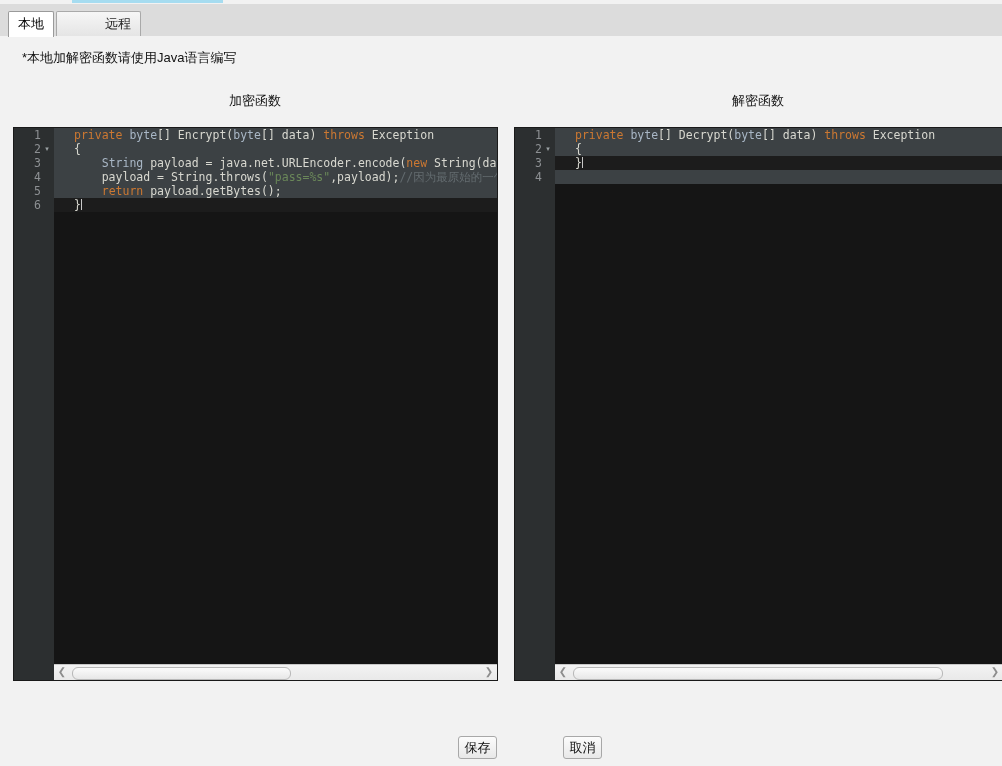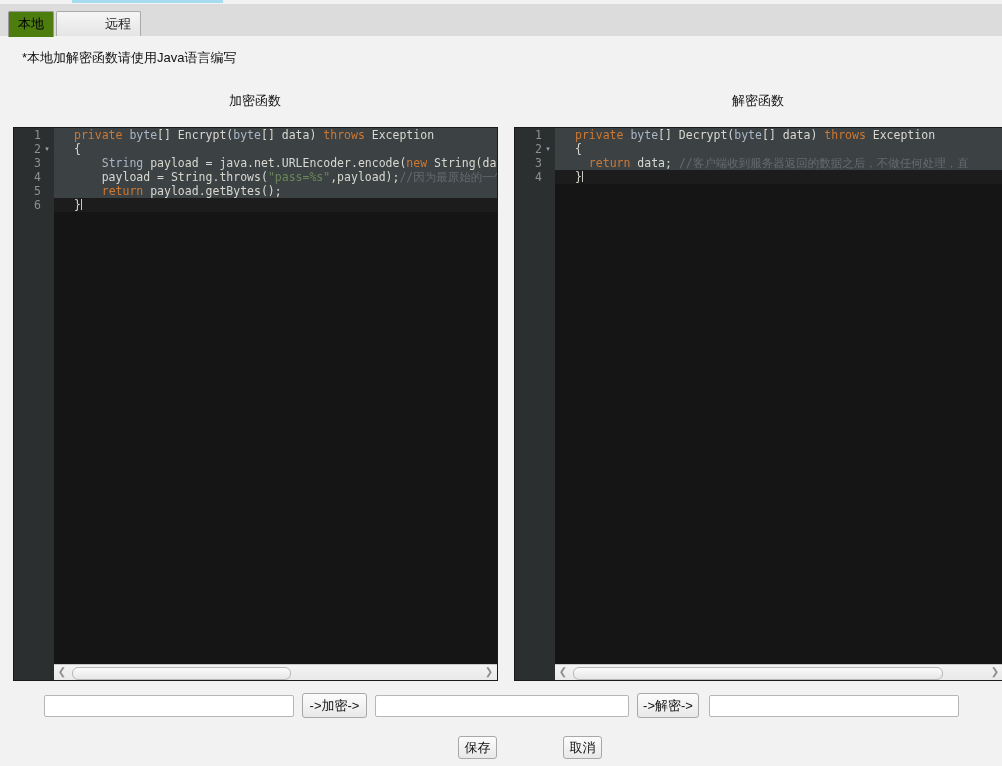--- a/index.html
+++ b/index.html
@@ -20,21 +20,21 @@
   .tabbar{position:absolute;left:0;top:4px;width:1002px;height:32px;
           background:#dcdcdc;border-bottom:1px solid #b4b4b4;}
   .tabs{position:absolute;left:8px;top:7px;display:flex;align-items:flex-end;}
   .tab{
     height:25px;line-height:24px;padding:0 9px;
     border:1px solid #a9a9a9;border-bottom:none;
     background:linear-gradient(#fdfdfd,#ececec);
     color:#1a1a1a;font-size:13px;
     border-radius:2px 2px 0 0;margin-right:2px;position:relative;
   }
-  .tab.active{background:#4d7c0f;color:#000;z-index:3;border-color:#9a9a9a;}
+  .tab.active{background:#ffffff;color:#000;z-index:3;border-color:#9a9a9a;}
   .tab.active:after{content:"";position:absolute;left:0;right:0;bottom:-1px;height:1px;background:#f2f2f2;}
   .tab.inactive{background:linear-gradient(#f6f6f6,#e4e4e4);color:#2a2a2a;padding-left:48px;}
 
   
   .content{position:absolute;left:0;top:36px;width:1002px;height:524px;background:#f2f2f2;}
 
   .note{position:absolute;left:22px;top:13px;font-size:13px;color:#111;letter-spacing:0px;}
 
   .col-title{position:absolute;top:56px;font-size:13px;color:#111;text-align:center;}
   #title-left{left:13px;width:484px;}
@@ -168,38 +168,30 @@
           <div class="lineno">1</div>
           <span class="fold" style="top: 14px;">▾</span>
           <div class="lineno">2</div>
           <div class="lineno">3</div>
           <div class="lineno">4</div>
         </div>
       <div class="codearea">
         <div class="codelines" id="code-right" style="height: 56px;">
             <div class="code"><span class="kw">private </span><span class="typ">byte</span><span class="fn">[] Decrypt(</span><span class="typ">byte</span><span class="fn">[] data) </span><span class="kw">throws </span><span class="fn">Exception</span></div>
             <div class="code"><span class="fn">{</span></div>
-            <div class="code"><span class="fn">  </span><span class="kw">return </span><span class="fn">data; </span><span class="cmt">//客户端收到服务器返回的数据之后，不做任何处理，直</span></div>
             <div class="code last"><span class="fn">}</span><span class="caret"></span></div>
           </div>
       </div>
       <div class="hscroll">
         <div class="arrow l">❮</div>
         <div class="thumb" style="left:18px;width:368px;"></div>
         <div class="arrow r">❯</div>
       </div>
     </div>
 
-    <div class="crypt-row">
-      <input class="tinput" id="in-plain" type="text" placeholder="" style="">
-      <div class="btn" id="btn-encrypt">-&gt;加密-&gt;</div>
-      <input class="tinput" id="in-cipher" type="text" placeholder="" style="">
-      <div class="btn" id="btn-decrypt">-&gt;解密-&gt;</div>
-      <input class="tinput" id="in-result" type="text" placeholder="" style="">
-    </div>
 
     <div class="footer">
       <div class="btn" id="btn-save">保存</div>
       <div class="btn" id="btn-cancel">取消</div>
     </div>
 
   </div>
 </div>
 
 </body></html>

